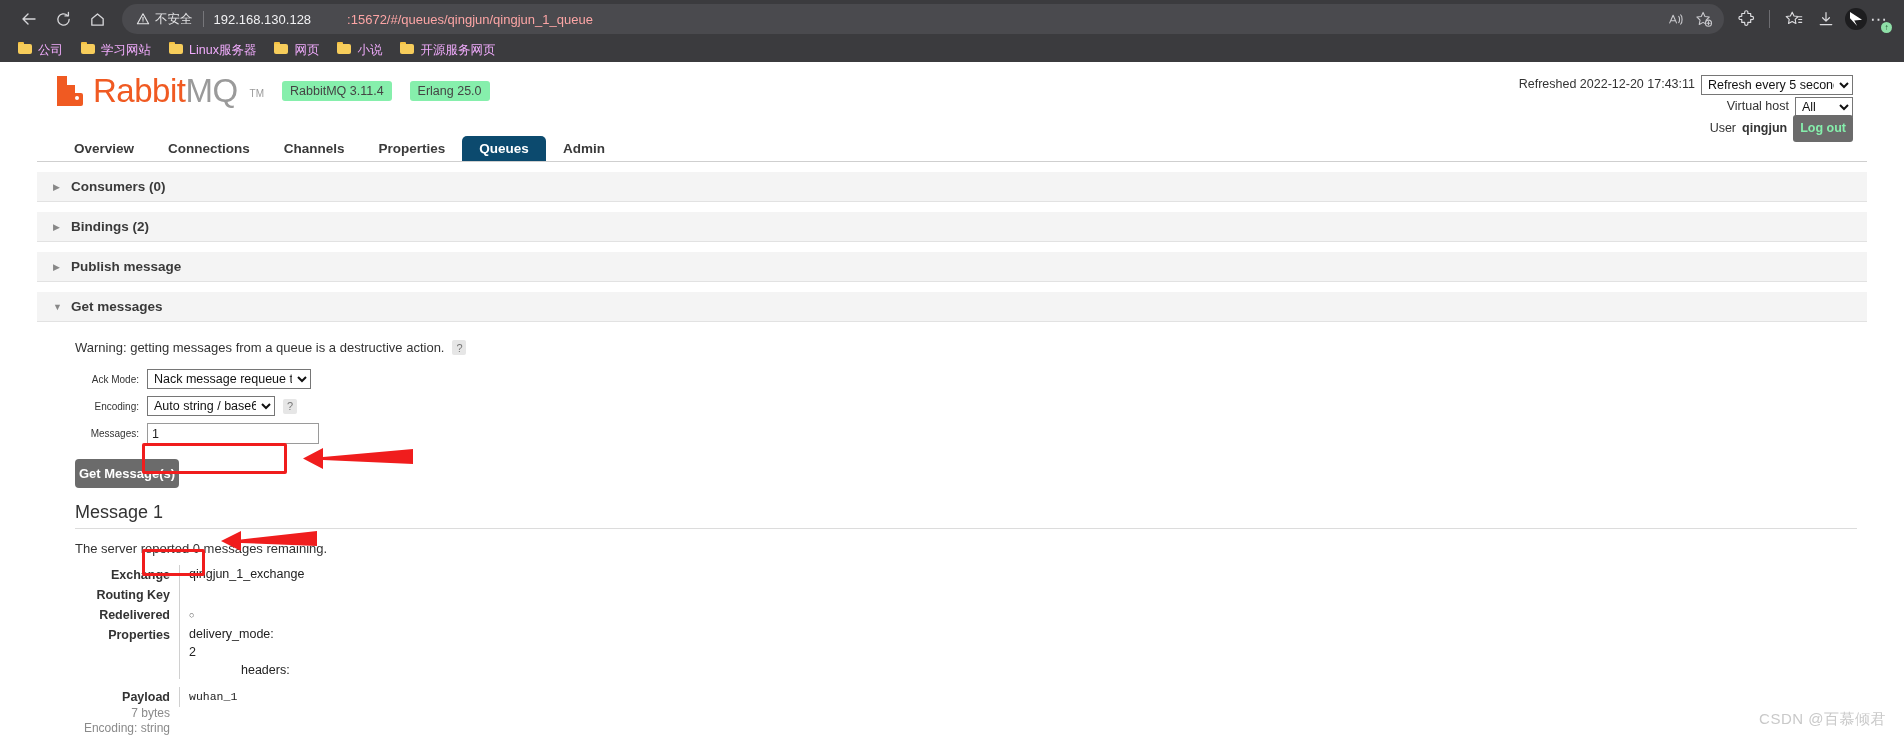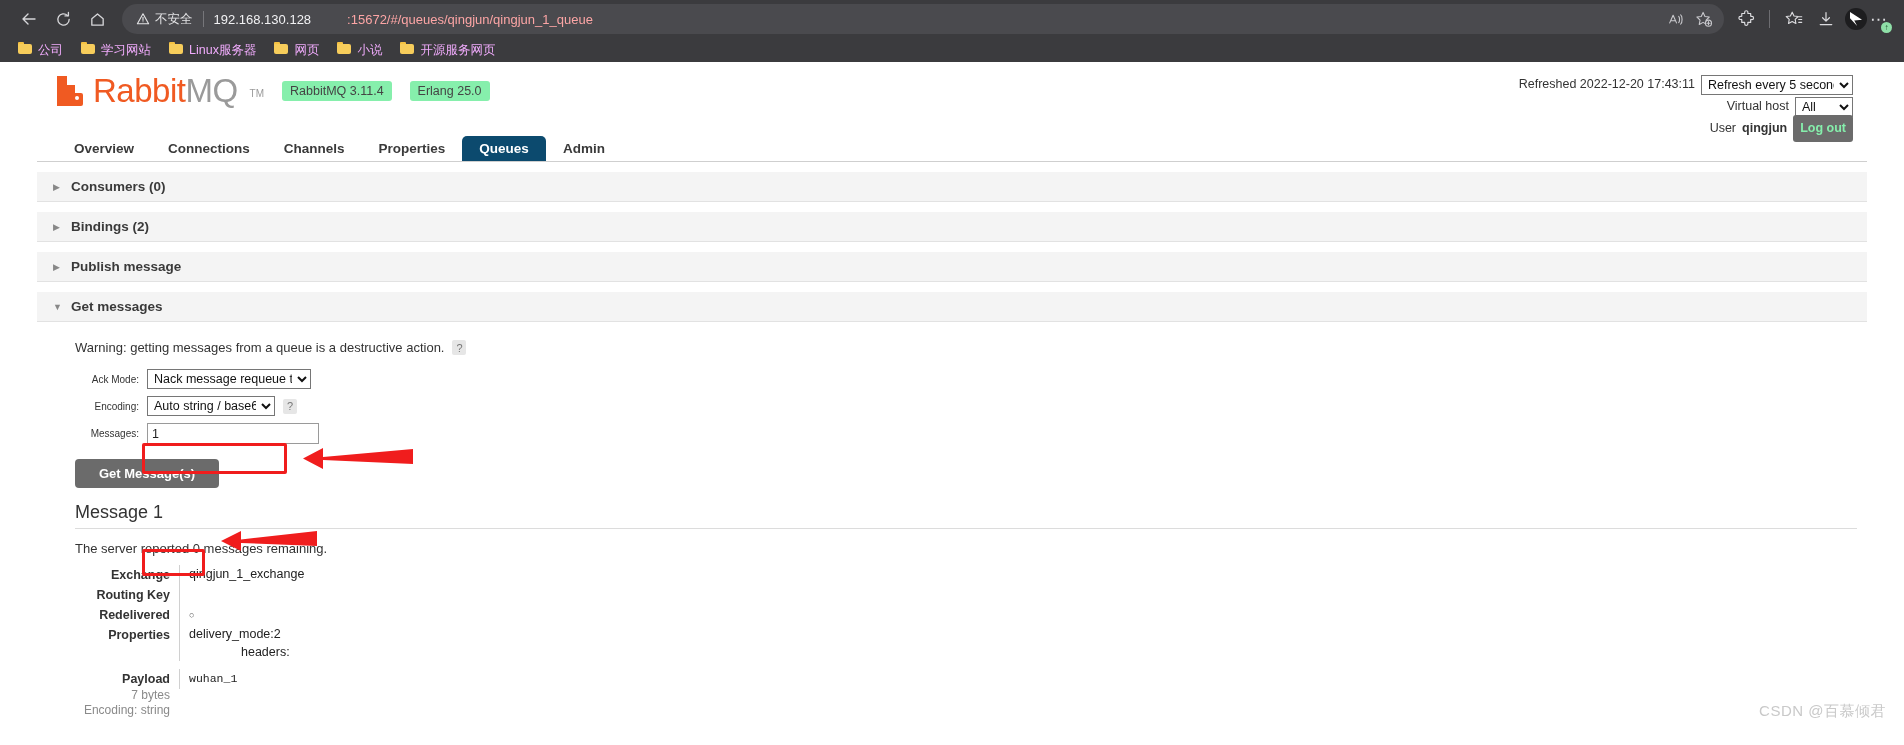--- a/index.html
+++ b/index.html
@@ -354,21 +354,21 @@
   }
   #get-messages-btn {
     margin-top: 8px;
     margin-left: 0;
     background: #6b6b6b;
     color: #ffffff;
     border: none;
     font-family: "Liberation Sans", sans-serif;
     font-size: 13px;
     font-weight: bold;
-    padding: 7px 24px;
+    padding: 7px 4px;
     border-radius: 4px;
     cursor: pointer;
   }
 
   
   #msg-section { padding-left: 38px; padding-top: 14px; }
   #msg-title {
     font-size: 18px;
     color: #333;
     padding-bottom: 5px;
@@ -416,20 +416,21 @@
     font-family: "Liberation Mono", monospace;
     font-size: 11.5px;
   }
   .prop-value .small-circle {
     font-size: 9px; color: #555;
   }
   .prop-kv-row {
     display: flex;
     justify-content: flex-start;
     line-height: 18px;
+    flex-direction: column;
   }
   .headers-line {
     padding-left: 52px;
     line-height: 18px;
     font-size: 12.5px;
   }
 
   
   .annot-box {
     position: absolute;
@@ -437,21 +438,21 @@
     border-radius: 2px;
     pointer-events: none;
   }
   .annot-arrow {
     position: absolute;
     pointer-events: none;
   }
   #watermark {
     position: absolute;
     right: 18px;
-    bottom: 24px;
+    bottom: 16px;
     font-size: 15px;
     color: #c9c9c9;
     letter-spacing: 0.5px;
     white-space: nowrap;
   }
 </style>
 </head>
 <body>
 
 <div id="browser-chrome">

